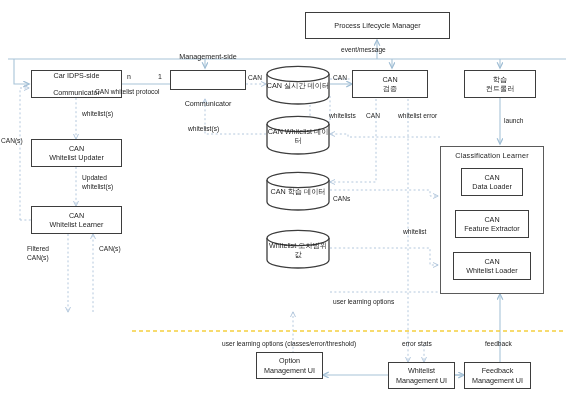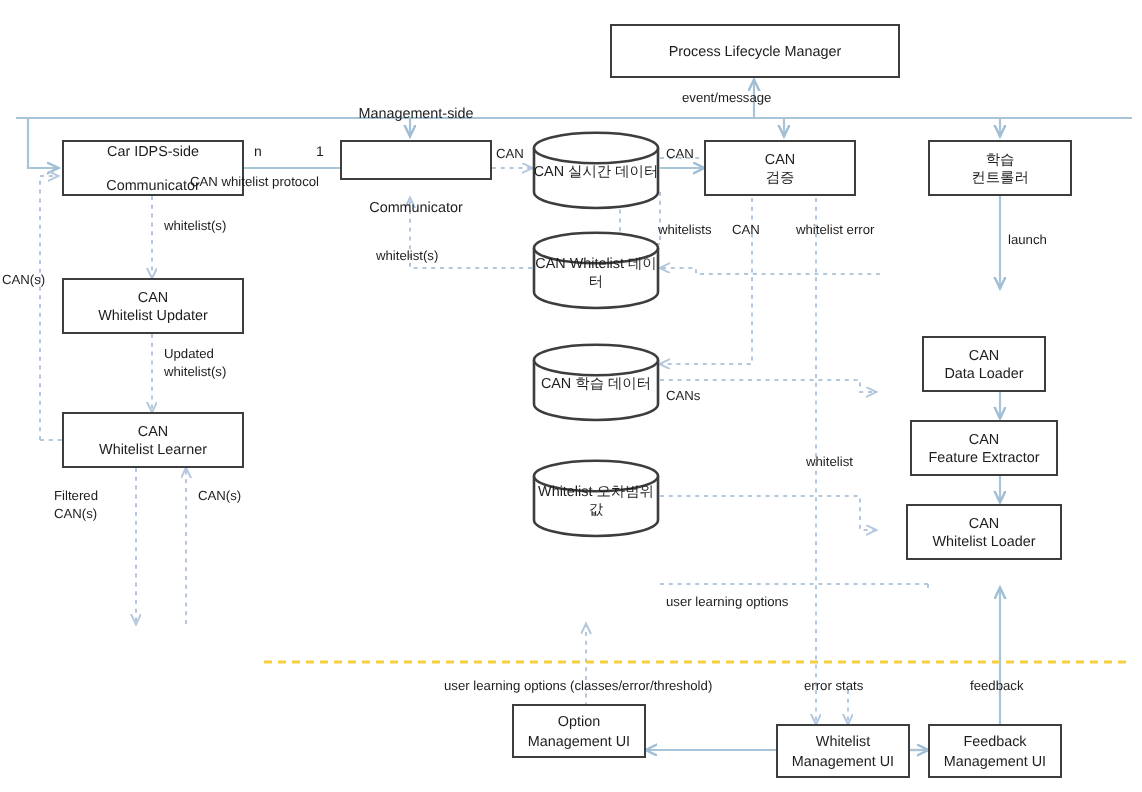--- a/index.html
+++ b/index.html
@@ -140,20 +140,23 @@
   <div class="node" style="left:352px;top:70px;width:76px;height:28px;">
     <span>CAN</span>
     <span>검증</span>
   </div>
 
   <div class="node" style="left:464px;top:70px;width:72px;height:28px;">
     <span>학습</span>
     <span>컨트롤러</span>
   </div>
 
+  <div class="group" style="left:440px;top:146px;width:104px;height:148px;">
+    <div class="group-title">Classification  Learner</div>
+  </div>
 
   <div class="node" style="left:461px;top:168px;width:62px;height:28px;">
     <span>CAN</span>
     <span>Data Loader</span>
   </div>
 
   <div class="node" style="left:455px;top:210px;width:74px;height:28px;">
     <span>CAN</span>
     <span>Feature Extractor</span>
   </div>

